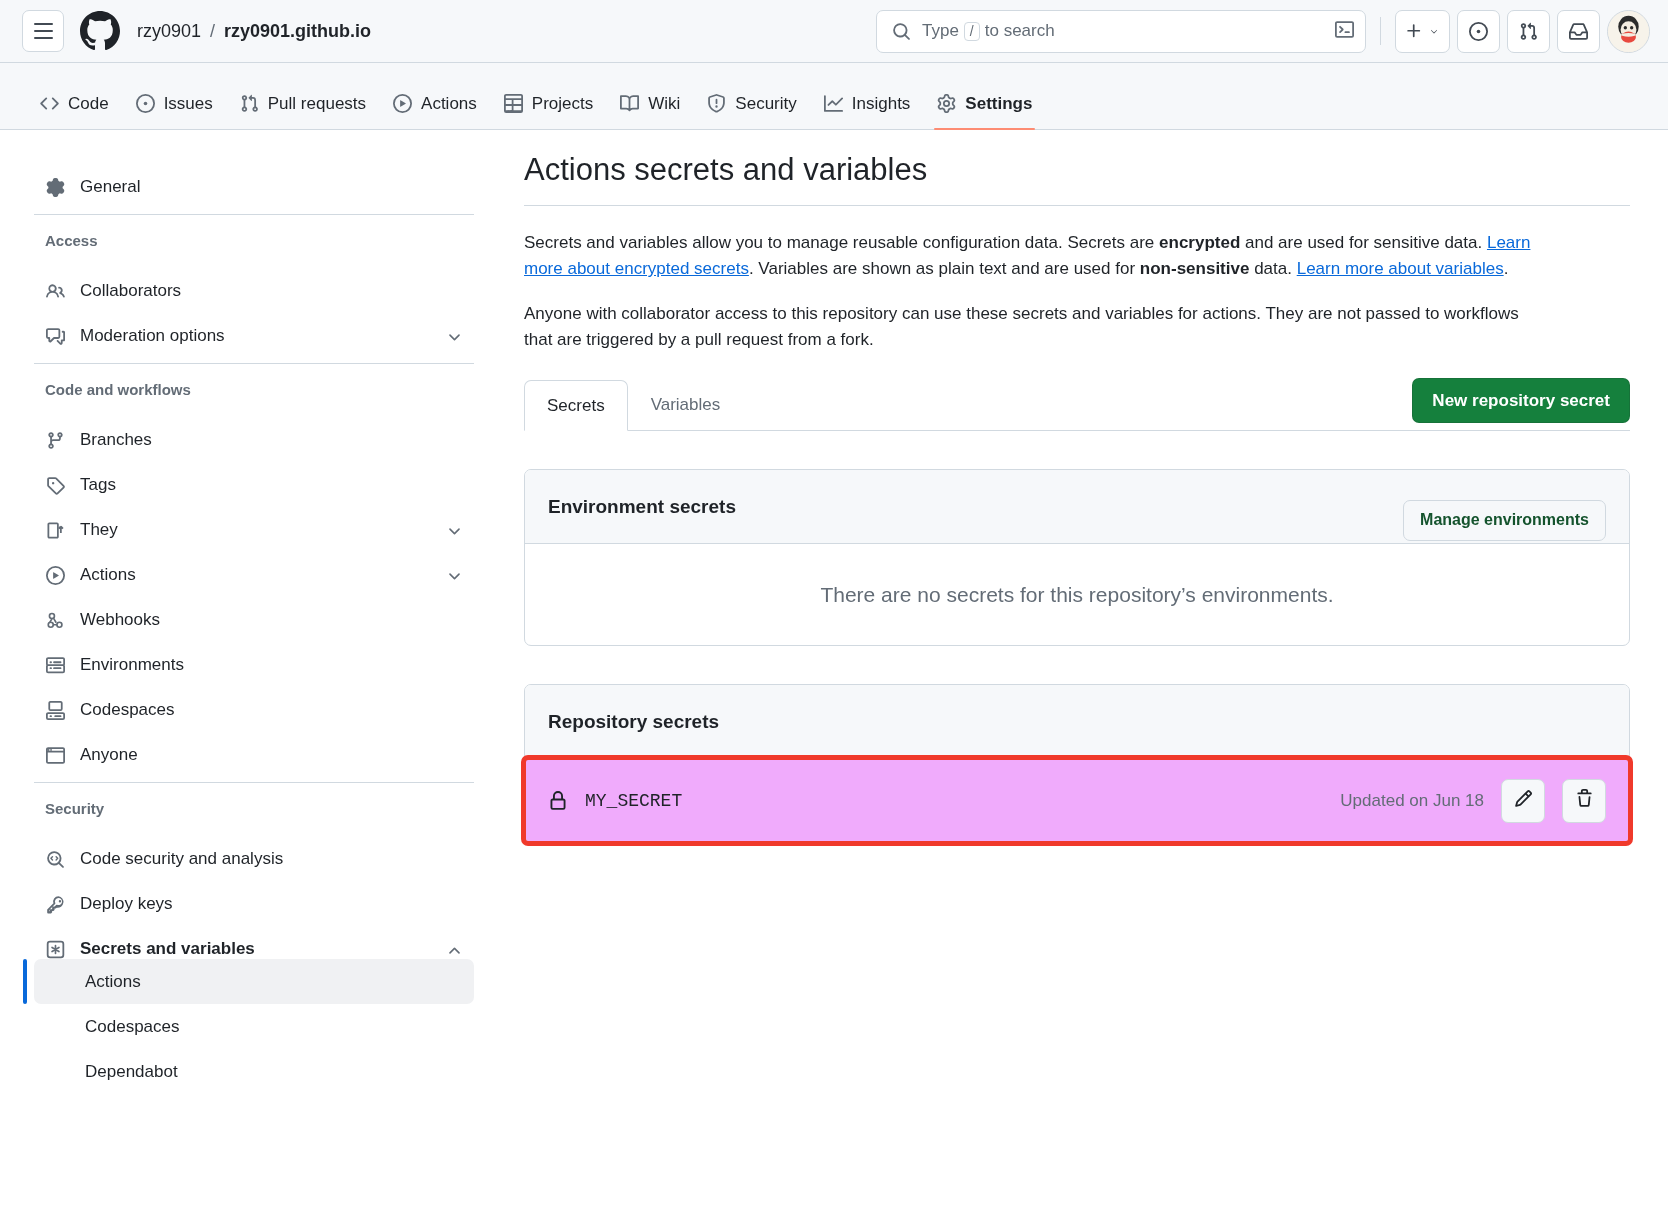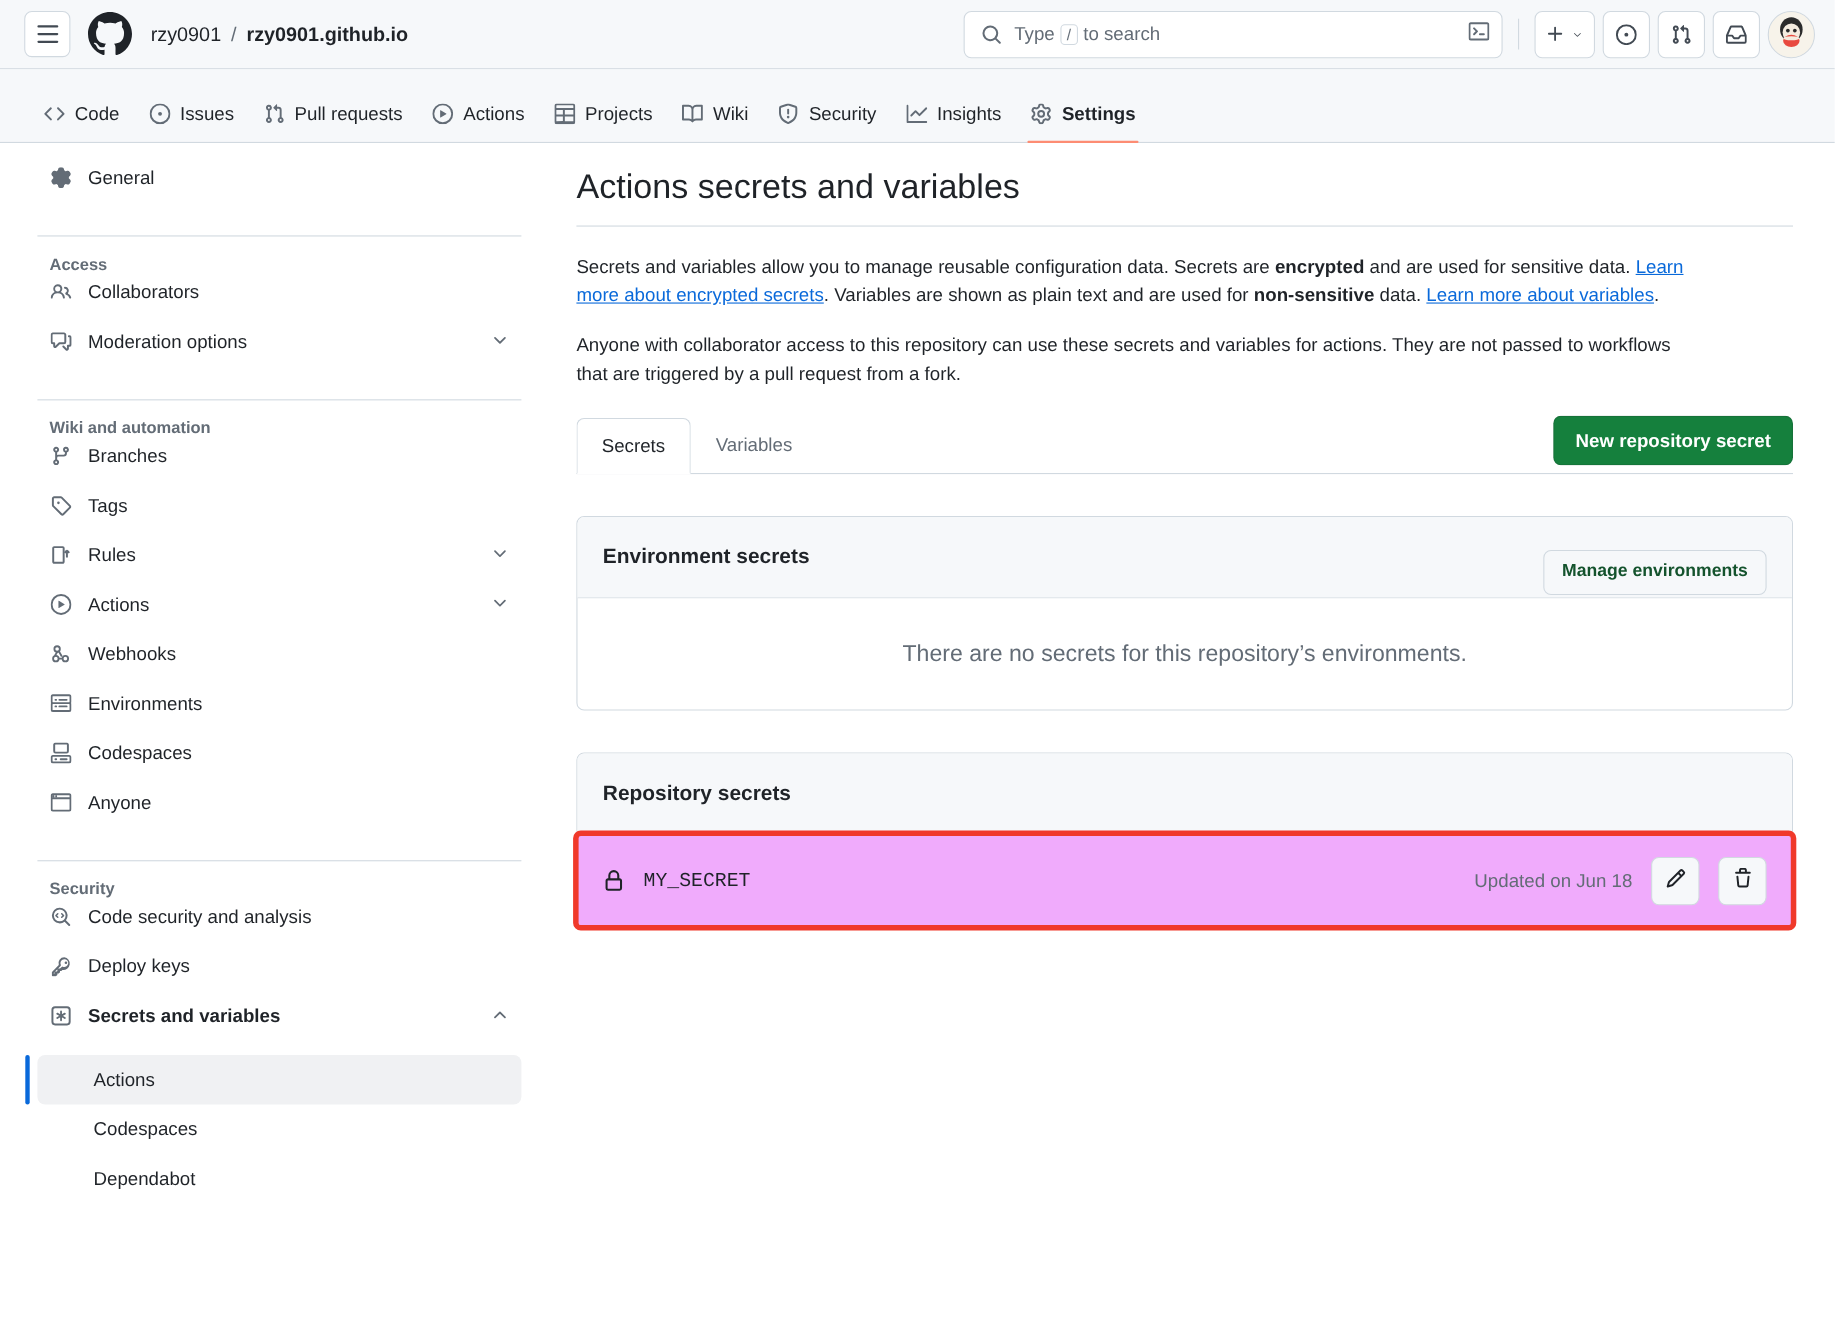--- a/index.html
+++ b/index.html
@@ -142,21 +142,21 @@
 
   
   .sidebar {
     width: 502px;
     flex: none;
     padding: 22px 28px 0 34px;
     border-right: 0;
     overflow: hidden;
   }
   .side-item {
-    display: flex; align-items: flex-start;
+    display: flex; align-items: flex-end;
     gap: 15px;
     height: 45px;
     padding: 0 11px 0 11px;
     border-radius: 7px;
     font-size: 17px;
     color: #1f2328;
     cursor: pointer;
     position: relative;
   }
   .side-item .si-icon { color: #636c76; width: 20px; display: flex; align-items: center; justify-content: center; flex: none; }
@@ -594,21 +594,21 @@
       <span class="chev">
         <svg width="17" height="17" viewBox="0 0 16 16" fill="currentColor">
           <path d="M12.78 5.22a.749.749 0 0 1 0 1.06l-4.25 4.25a.749.749 0 0 1-1.06 0L3.22
           6.28a.749.749 0 1 1 1.06-1.06L8 8.939l3.72-3.719a.749.749 0 0 1 1.06 0Z"></path>
         </svg>
       </span>
     </div>
 
     <div class="side-rule"></div>
 
-    <div class="side-head">Wiki and automation</div>
+    <div class="side-head">Code and workflows</div>
 
     <div class="side-item">
       <span class="si-icon">
         <svg width="19" height="19" viewBox="0 0 16 16" fill="currentColor">
           <path d="M9.5 3.25a2.25 2.25 0 1 1 3 2.122V6A2.5 2.5 0 0 1 10 8.5H6a1 1 0 0 0-1
           1v1.128a2.251 2.251 0 1 1-1.5 0V5.372a2.25 2.25 0 1 1 1.5 0v1.836A2.493 2.493 0 0 1 6
           7h4a1 1 0 0 0 1-1v-.628A2.25 2.25 0 0 1 9.5 3.25Zm-6 0a.75.75 0 1 0 1.5 0 .75.75 0 0
           0-1.5 0Zm8.25-.75a.75.75 0 1 0 0 1.5.75.75 0 0 0 0-1.5ZM4.25 12a.75.75 0 1 0 0 1.5.75.75 0 0 0 0-1.5Z"></path>
         </svg>
       </span>
@@ -629,21 +629,21 @@
     </div>
 
     <div class="side-item">
       <span class="si-icon">
         <svg width="19" height="19" viewBox="0 0 16 16" fill="none" stroke="currentColor" stroke-width="1.5">
           <path d="M2 2.75A.75.75 0 0 1 2.75 2h6.5a.75.75 0 0 1 .75.75v10.5a.75.75 0 0
           1-.75.75h-6.5a.75.75 0 0 1-.75-.75Z"></path>
           <path d="M12.5 10V4.5M12.5 4.5 10.75 6.4M12.5 4.5l1.75 1.9"></path>
         </svg>
       </span>
-      <span>Rules</span>
+      <span>They</span>
       <span class="chev">
         <svg width="17" height="17" viewBox="0 0 16 16" fill="currentColor">
           <path d="M12.78 5.22a.749.749 0 0 1 0 1.06l-4.25 4.25a.749.749 0 0 1-1.06 0L3.22
           6.28a.749.749 0 1 1 1.06-1.06L8 8.939l3.72-3.719a.749.749 0 0 1 1.06 0Z"></path>
         </svg>
       </span>
     </div>
 
     <div class="side-item">
       <span class="si-icon">

